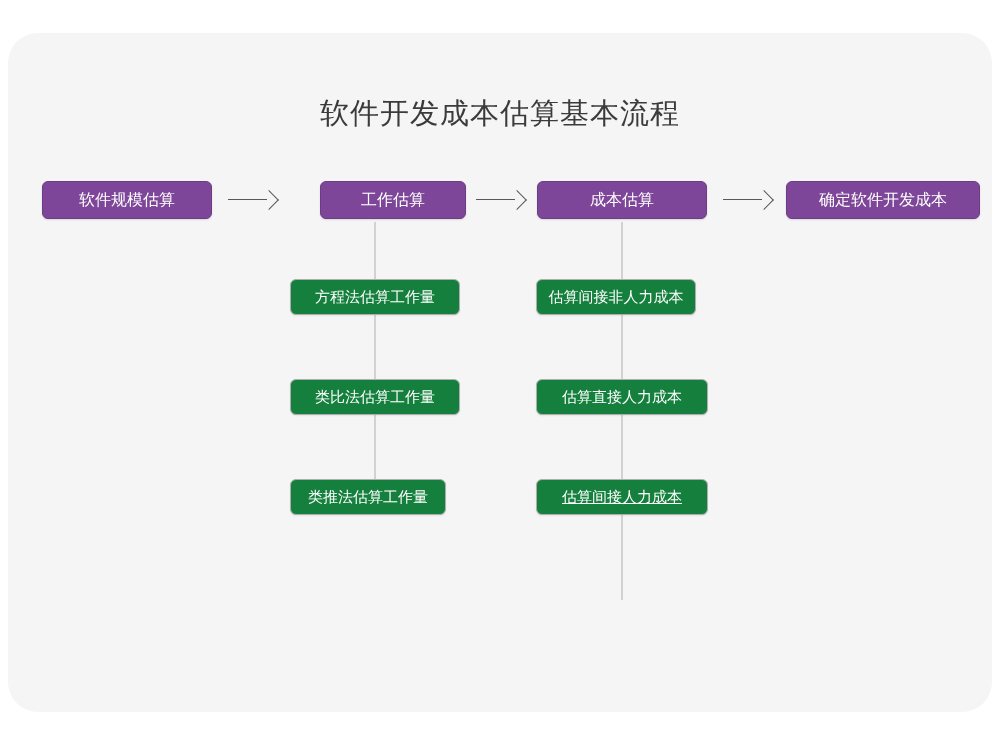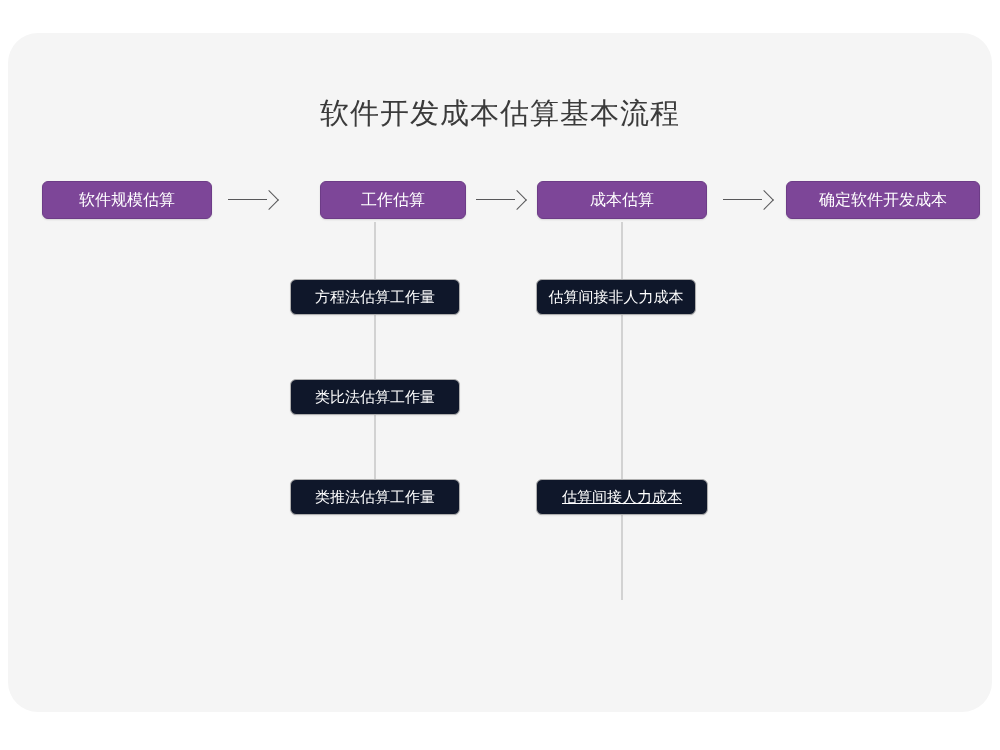--- a/index.html
+++ b/index.html
@@ -60,21 +60,21 @@
 
   .node.primary {
     background: #7d4698;
     border: 1px solid #6d3c87;
     font-size: 16px;
     height: 38px;
     box-shadow: 0 1px 2px rgba(0,0,0,0.12);
   }
 
   .node.secondary {
-    background: #0f172a;
+    background: #15803d;
     border: 1px solid #aeaeae;
     font-size: 15px;
     height: 36px;
     box-shadow: 0 1px 2px rgba(0,0,0,0.07);
   }
 
   
   .arrow {
     position: absolute;
     height: 20px;
@@ -139,21 +139,22 @@
 
   <div class="arrow" style="left:723px; width:48px;">
     <div class="shaft"></div>
     <div class="head"></div>
   </div>
 
   <div class="node secondary" style="left:290px; top:279px; width:170px;">方程法估算工作量</div>
 
   <div class="node secondary" style="left:290px; top:379px; width:170px;text-align:right;">类比法估算工作量</div>
 
-  <div class="node secondary" style="left:290px; top:479px; width:170px;">类推法估算工作量</div>
+  <div class="node secondary" style="left:290px; top:479px; width:156px;">类推法估算工作量</div>
 
   <div class="node secondary" style="left:536px; top:279px; width:160px;">估算间接非人力成本</div>
 
+  <div class="node secondary" style="left:536px; top:379px; width:172px;">估算直接人力成本</div>
 
   <div class="node secondary" style="left:536px; top:479px; width:172px;text-decoration:underline;">估算间接人力成本</div>
 
 
 </div>
 
 </body></html>

